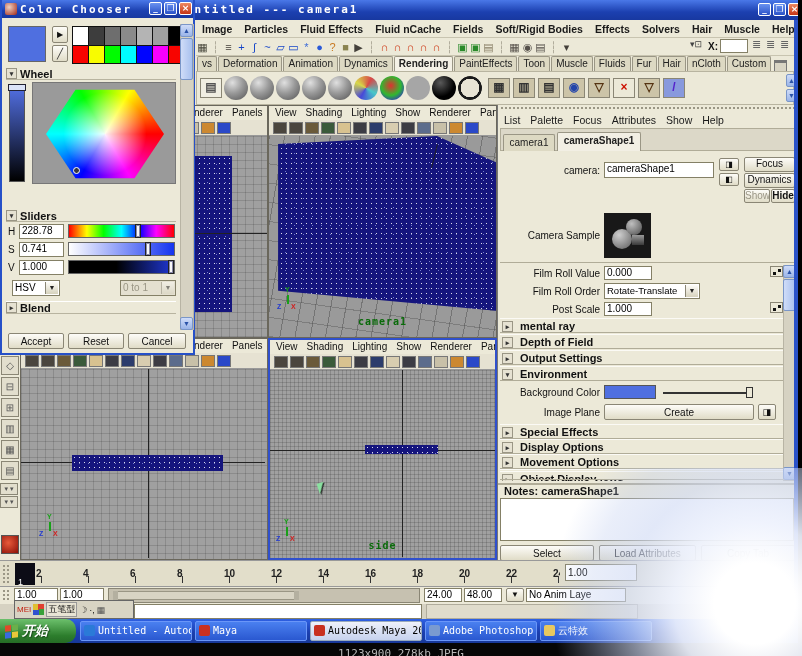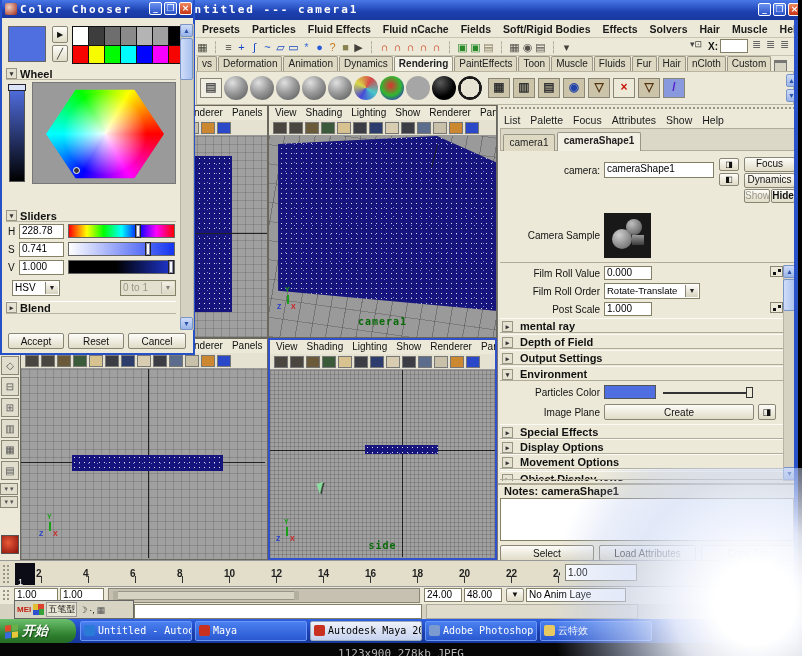--- a/index.html
+++ b/index.html
@@ -121,21 +121,21 @@
   <div class="abs win" style="left:0;top:0;width:802px;height:619px">
 
     <div class="abs titlebar" style="left:0;top:0;width:802px;height:20px">
       <div class="abs" style="left:186px;top:3px;font-size:11px;letter-spacing:2px">untitled --- camera1</div>
       <div class="capbtn" style="left:758px;top:3px">_</div>
       <div class="capbtn" style="left:773px;top:3px">❐</div>
       <div class="capbtn close" style="left:788px;top:3px">×</div>
     </div>
 
     <div class="abs menurow" style="left:202px;top:21px;height:16px;gap:12px">
-        <span>Presets</span>
+        <span>Image</span>
         <span>Particles</span>
         <span>Fluid Effects</span>
         <span>Fluid nCache</span>
         <span>Fields</span>
         <span>Soft/Rigid Bodies</span>
         <span>Effects</span>
         <span>Solvers</span>
         <span>Hair</span>
         <span>Muscle</span>
         <span>Help</span>
@@ -436,21 +436,21 @@
       </div>
       <div class="sec" style="top:229px">
         <span class="secarrow right"></span>
         <span class="seclbl">Depth of Field</span>
       </div>
 
       <div class="sec" style="top:261px">
         <span class="secarrow down"></span>
         <span class="seclbl">Environment</span>
       </div>
-      <div class="aelabel" style="left:0;top:282px;width:102px">Particles Color</div>
+      <div class="aelabel" style="left:0;top:282px;width:102px">Background Color</div>
       <div class="abs" style="left:106px;top:280px;width:52px;height:14px;background:#4f6fe0;border:1px solid #555"></div>
       <div class="abs" style="left:165px;top:287px;width:86px;height:2px;background:#333"></div>
       <div class="abs" style="left:248px;top:282px;width:7px;height:11px;background:#ece9d8;border:1px solid #333"></div>
       <div class="aelabel" style="left:0;top:302px;width:102px">Image Plane</div>
       <div class="abs btn" style="left:106px;top:299px;width:150px;height:16px;line-height:15px">Create</div>
       <div class="abs btn" style="left:260px;top:299px;width:18px;height:16px;font-size:9px;line-height:14px">◨</div>
 
       <div class="abs" style="left:0;top:319px;width:298px;height:57px;overflow:hidden">
         <div class="sec" style="top:0">
           <span class="secarrow right"></span>
@@ -520,21 +520,21 @@
       <div class="abs field" style="left:464px;top:1px;width:38px;height:14px">48.00</div>
       <div class="abs btn" style="left:506px;top:1px;width:18px;height:14px;font-size:8px;line-height:12px">▼</div>
       <div class="abs field" style="left:526px;top:1px;width:100px;height:14px">No Anim Laye</div>
     </div>
 
     <div class="abs" style="left:0;top:604px;width:802px;height:15px;background:#d6d2c2">
       <div class="abs field" style="left:134px;top:0;width:288px;height:15px"></div>
       <div class="abs" style="left:426px;top:0;width:212px;height:15px;background:#e0dccc;border:1px solid #b0ac9c"></div>
     </div>
     <div class="abs" style="left:14px;top:600px;width:120px;height:19px;background:#d8d4c4;border:1px solid #666;display:flex;align-items:center;gap:2px;padding:0 2px;z-index:5">
-      <span style="color:#c02010;font-size:8px;font-weight:bold">MEI</span>
+      <span style="color:#c02010;font-size:8px;font-weight:normal">MEI</span>
       <span style="width:11px;height:11px;flex:none;background:conic-gradient(#e04030 0 25%,#38a038 0 50%,#3050d0 0 75%,#e0c030 0)"></span>
       <span style="font-size:9px;border:1px solid #999;background:#e8e4d4;padding:0 1px;white-space:nowrap">五笔型</span>
       <span style="font-size:9px">☽</span>
       <span style="font-size:9px">·,</span>
       <span style="font-size:9px;color:#555">▦</span>
     </div>
 
     <div class="abs" style="left:794px;top:20px;width:4px;height:599px;background:#2a52c8"></div>
   </div>
 

